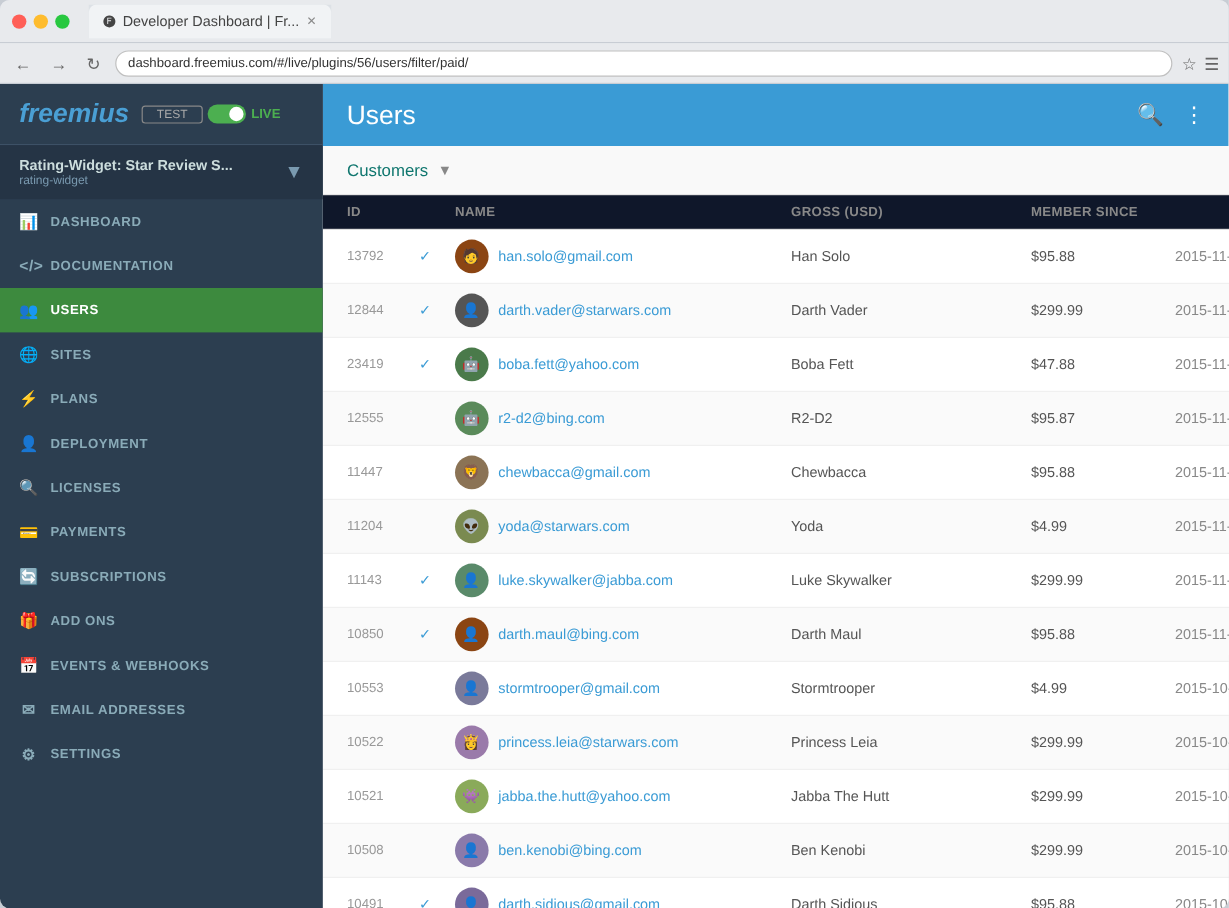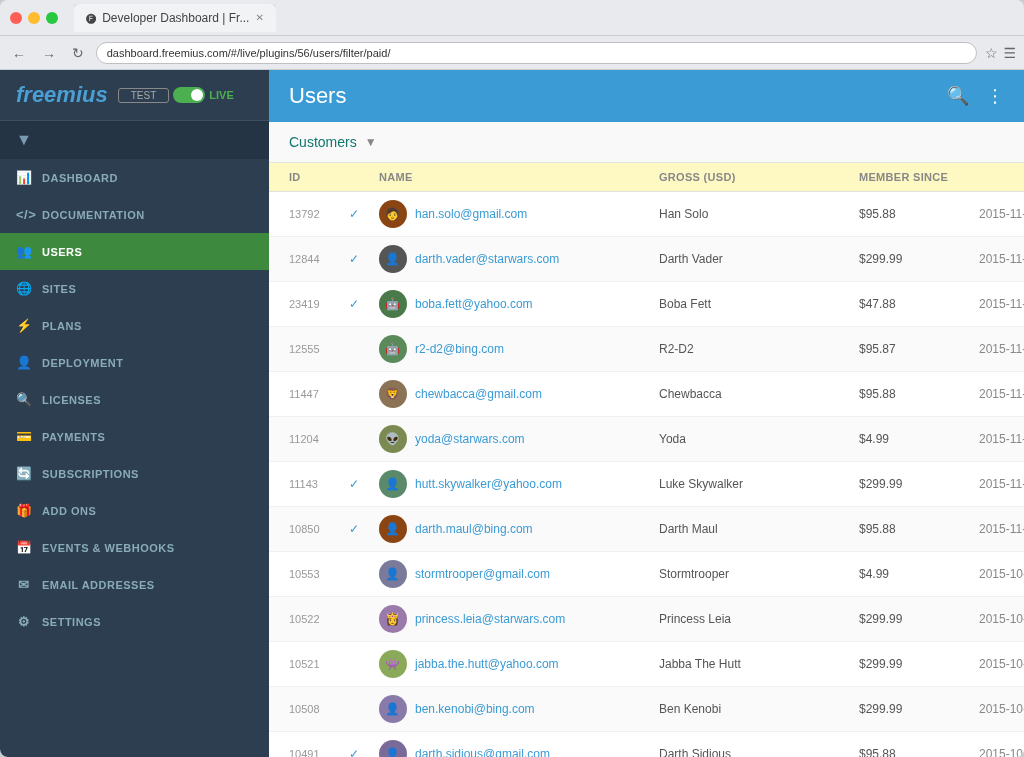--- a/index.html
+++ b/index.html
@@ -52,21 +52,21 @@
     .main-header { background: #3a9bd5; height: 52px; display: flex; align-items: center; padding: 0 20px; justify-content: space-between; }
     .main-title { color: white; font-size: 22px; font-weight: 300; }
     .header-actions { display: flex; gap: 16px; align-items: center; }
     .header-icon { color: white; font-size: 18px; cursor: pointer; }
 
     .content-area { flex: 1; overflow-y: auto; background: white; }
     .filter-bar { padding: 12px 20px; border-bottom: 1px solid #e5e5e5; background: #f9f9f9; display: flex; align-items: center; gap: 8px; }
     .filter-label { font-size: 14px; color: #0f766e; font-weight: 500; }
     .filter-arrow { color: #888; font-size: 12px; }
 
-    .table-header { display: grid; grid-template-columns: 60px 30px 280px 200px 120px 200px; padding: 8px 20px; border-bottom: 1px solid #e0e0e0; background: #fef9c3; }
+    .table-header { display: grid; grid-template-columns: 60px 30px 280px 200px 120px 200px; padding: 8px 20px; border-bottom: 1px solid #e0e0e0; background: #0f172a; }
     .th { font-size: 11px; color: #888; font-weight: 600; text-transform: uppercase; letter-spacing: 0.3px; }
 
     .table-row { display: grid; grid-template-columns: 60px 30px 280px 200px 120px 200px; padding: 8px 20px; border-bottom: 1px solid #f0f0f0; align-items: center; }
     .table-row:nth-child(even) { background: #fafafa; }
 
     .cell-id { font-size: 11px; color: #999; }
     .cell-check { font-size: 12px; color: #3a9bd5; }
     .cell-avatar { display: flex; align-items: center; gap: 8px; }
     .avatar { width: 28px; height: 28px; border-radius: 50%; display: flex; align-items: center; justify-content: center; font-size: 14px; flex-shrink: 0; }
     .cell-email { font-size: 12px; color: #3a9bd5; text-decoration: none; }
@@ -115,20 +115,24 @@
         <div class="brand-toggle">
           <span class="brand-test">TEST</span>
           <div class="toggle-switch">
             <div class="toggle-thumb"></div>
           </div>
           <span class="brand-live">LIVE</span>
         </div>
       </div>
 
       <div class="sidebar-plugin">
+        <div class="plugin-info">
+          <span class="plugin-name">Rating-Widget: Star Review S...</span>
+          <span class="plugin-slug">rating-widget</span>
+        </div>
         <span class="plugin-arrow">▼</span>
       </div>
 
       <div class="nav-item">
         <span class="nav-icon">📊</span>
         <span>DASHBOARD</span>
       </div>
       <div class="nav-item">
         <span class="nav-icon">&lt;/&gt;</span>
         <span>DOCUMENTATION</span>
@@ -267,21 +271,21 @@
     </span>
     <span class="cell-name">Yoda</span>
     <span class="cell-gross">$4.99</span>
     <span class="cell-date">2015-11-03 19:55:53</span>
   </div>
             <div class="table-row">
     <span class="cell-id">11143</span>
     <span class="cell-check">✓</span>
     <span class="cell-avatar">
       <span class="avatar" style="background:#5a8a6a; color:white; font-size:12px;">👤</span>
-      <a class="cell-email">hutt.skywalker@yahoo.com</a>
+      <a class="cell-email">luke.skywalker@jabba.com</a>
     </span>
     <span class="cell-name">Luke Skywalker</span>
     <span class="cell-gross">$299.99</span>
     <span class="cell-date">2015-11-03 10:54:52</span>
   </div>
             <div class="table-row">
     <span class="cell-id">10850</span>
     <span class="cell-check">✓</span>
     <span class="cell-avatar">
       <span class="avatar" style="background:#8B4513; color:white; font-size:12px;">👤</span>

